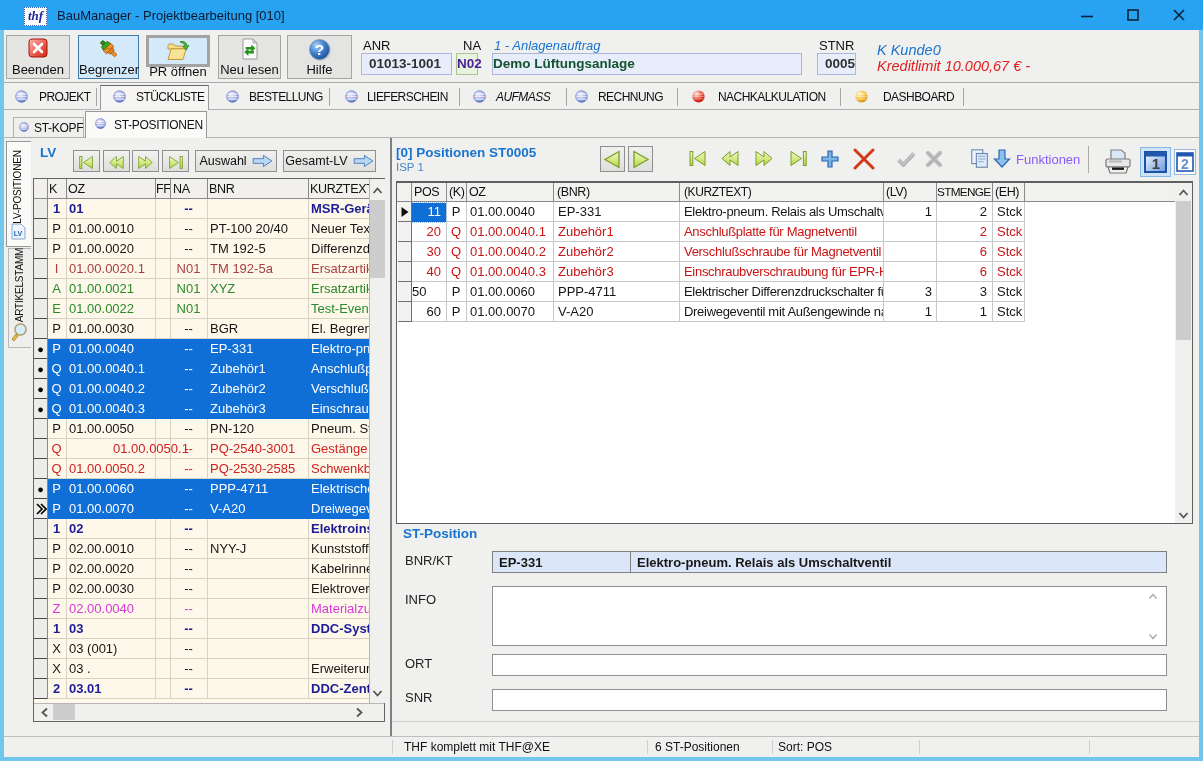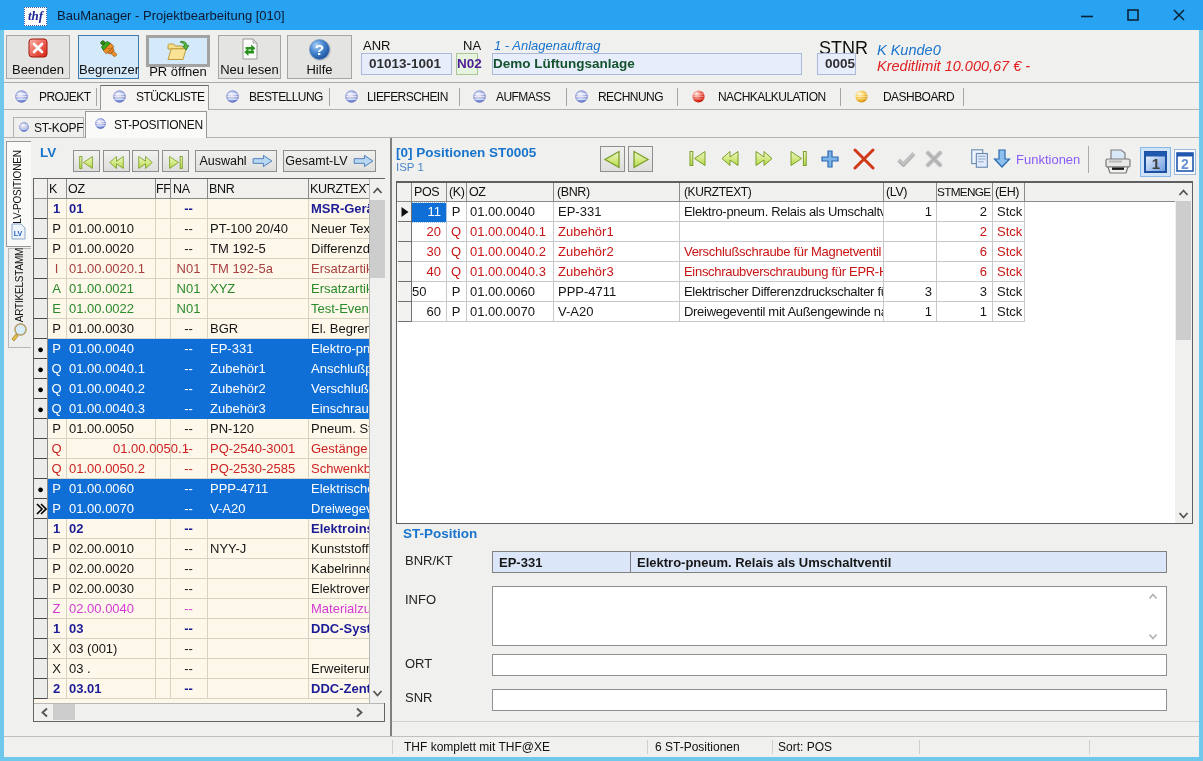--- a/index.html
+++ b/index.html
@@ -145,21 +145,21 @@
 <circle cx="11.5" cy="11.5" r="10" fill="url(#blug)" stroke="#6890b8" stroke-width="0.6"></circle>
 <text x="11.5" y="17" text-anchor="middle" font-family="Liberation Sans" font-size="15.5" font-weight="bold" fill="#fff">?</text>
         </svg>
       </div>
       <div class="abs" style="left:0;top:26px;width:100%;text-align:center;font-size:13px;color:#101010;">Hilfe</div>
     </div>
 
 <div class="abs" style="left:363px;top:38px;font-size:13px;color:#101010;">ANR</div>
 <div class="abs" style="left:463px;top:38px;font-size:13px;color:#101010;">NA</div>
 <div class="abs i" style="left:494px;top:38px;font-size:13px;color:#1874cd;">1 - Anlagenauftrag</div>
-<div class="abs" style="left:819px;top:38px;font-size:18px;color:#101010;">STNR</div>
+<div class="abs" style="left:819px;top:38px;font-size:13px;color:#101010;">STNR</div>
 <div class="abs b" style="left:361px;top:53px;width:91px;height:22px;background:#e7edfa;border:1px solid #abb8d9;font-size:13.5px;color:#303030;line-height:20px;padding-left:7px;">01013-1001</div>
 <div class="abs b" style="left:456px;top:53px;width:22px;height:22px;background:#e6f3de;border:1px solid #a8c898;font-size:13.5px;color:#4c1d95;line-height:20px;text-align:right;">N02</div>
 <div class="abs b" style="left:492px;top:53px;width:310px;height:22px;background:#e7edfa;border:1px solid #abb8d9;font-size:13.5px;color:#14532d;line-height:20px;padding-left:0;">Demo Lüftungsanlage</div>
 <div class="abs b" style="left:817px;top:53px;width:39px;height:22px;background:#e7edfa;border:1px solid #abb8d9;font-size:13.5px;color:#303030;line-height:20px;padding-left:7px;">0005</div>
 <div class="abs i" style="left:877px;top:42px;font-size:14.5px;color:#1874cd;">K Kunde0</div>
 <div class="abs i" style="left:877px;top:58px;font-size:14.5px;color:#e02020;">Kreditlimit 10.000,67 € -</div>
 
 <div class="hline" style="left:0;top:82px;width:1203px;background:#aaaaaa;"></div>
 <div class="abs" style="left:0;top:83px;width:1203px;height:27px;background:#f0f0ef;"></div>
 <div class="hline" style="left:4px;top:109px;width:1195px;background:#b2b2b2;"></div>
@@ -183,21 +183,21 @@
       <use href="#sph_b"></use>
     </svg>
 <div class="abs" style="left:249px;top:90px;font-size:12px;letter-spacing:-0.55px;color:#101010;">BESTELLUNG</div>
 <svg class="abs" style="left:345px;top:90px" width="13" height="13" viewBox="0 0 16 16">
       <use href="#sph_b"></use>
     </svg>
 <div class="abs" style="left:367px;top:90px;font-size:12px;letter-spacing:-0.55px;color:#101010;">LIEFERSCHEIN</div>
 <svg class="abs" style="left:473px;top:90px" width="13" height="13" viewBox="0 0 16 16">
       <use href="#sph_b"></use>
     </svg>
-<div class="abs" style="left:496px;top:90px;font-size:12px;letter-spacing:-0.55px;color:#101010;">AUFMASS</div>
+<div class="abs" style="left:496px;top:90px;font-size:12px;letter-spacing:-0.55px;color:#101010;font-style:italic;">AUFMASS</div>
 <svg class="abs" style="left:575px;top:90px" width="13" height="13" viewBox="0 0 16 16">
       <use href="#sph_b"></use>
     </svg>
 <div class="abs" style="left:598px;top:90px;font-size:12px;letter-spacing:-0.55px;color:#101010;">RECHNUNG</div>
 <svg class="abs" style="left:692px;top:90px" width="13" height="13" viewBox="0 0 16 16">
       <use href="#sph_r"></use>
     </svg>
 <div class="abs" style="left:718px;top:90px;font-size:12px;letter-spacing:-0.55px;color:#101010;">NACHKALKULATION</div>
 <svg class="abs" style="left:855px;top:90px" width="13" height="13" viewBox="0 0 16 16">
       <use href="#sph_o"></use>
@@ -584,20 +584,21 @@
 <div class="abs" style="left:684px;width:199px;overflow:hidden;white-space:nowrap;letter-spacing:-0.3px;top:202px;height:20px;line-height:20px;font-size:13px;color:#161616;">Elektro-pneum. Relais als Umschaltventil</div>
 <div class="abs" style="left:884px;width:48px;text-align:right;top:202px;height:20px;line-height:20px;font-size:13px;color:#161616;">1</div>
 <div class="abs" style="left:936px;width:51px;text-align:right;top:202px;height:20px;line-height:20px;font-size:13px;color:#161616;">2</div>
 <div class="abs" style="left:997px;width:30px;top:202px;height:20px;line-height:20px;font-size:13px;color:#161616;">Stck</div>
 <div class="abs" style="left:398px;top:202px;width:13px;height:20px;background:#f2f2f0;border-bottom:1px solid #707070;"></div>
 <div class="hline" style="left:412px;top:241px;width:612px;background:#c8c8c8;"></div>
 <div class="abs" style="left:412px;width:29px;text-align:right;top:222px;height:20px;line-height:20px;font-size:13px;color:#c81414;">20</div>
 <div class="abs" style="left:446px;width:20px;text-align:center;top:222px;height:20px;line-height:20px;font-size:13px;color:#c81414;">Q</div>
 <div class="abs" style="left:470px;width:82px;top:222px;height:20px;line-height:20px;font-size:13px;color:#c81414;">01.00.0040.1</div>
 <div class="abs" style="left:558px;width:120px;overflow:hidden;top:222px;height:20px;line-height:20px;font-size:13px;color:#c81414;">Zubehör1</div>
+<div class="abs" style="left:684px;width:199px;overflow:hidden;white-space:nowrap;letter-spacing:-0.3px;top:222px;height:20px;line-height:20px;font-size:13px;color:#c81414;">Anschlußplatte für Magnetventil</div>
 <div class="abs" style="left:936px;width:51px;text-align:right;top:222px;height:20px;line-height:20px;font-size:13px;color:#c81414;">2</div>
 <div class="abs" style="left:997px;width:30px;top:222px;height:20px;line-height:20px;font-size:13px;color:#c81414;">Stck</div>
 <div class="abs" style="left:398px;top:222px;width:13px;height:20px;background:#f2f2f0;border-bottom:1px solid #707070;"></div>
 <div class="hline" style="left:412px;top:261px;width:612px;background:#c8c8c8;"></div>
 <div class="abs" style="left:412px;width:29px;text-align:right;top:242px;height:20px;line-height:20px;font-size:13px;color:#c81414;">30</div>
 <div class="abs" style="left:446px;width:20px;text-align:center;top:242px;height:20px;line-height:20px;font-size:13px;color:#c81414;">Q</div>
 <div class="abs" style="left:470px;width:82px;top:242px;height:20px;line-height:20px;font-size:13px;color:#c81414;">01.00.0040.2</div>
 <div class="abs" style="left:558px;width:120px;overflow:hidden;top:242px;height:20px;line-height:20px;font-size:13px;color:#c81414;">Zubehör2</div>
 <div class="abs" style="left:684px;width:199px;overflow:hidden;white-space:nowrap;letter-spacing:-0.3px;top:242px;height:20px;line-height:20px;font-size:13px;color:#c81414;">Verschlußschraube für Magnetventil komplett</div>
 <div class="abs" style="left:936px;width:51px;text-align:right;top:242px;height:20px;line-height:20px;font-size:13px;color:#c81414;">6</div>

